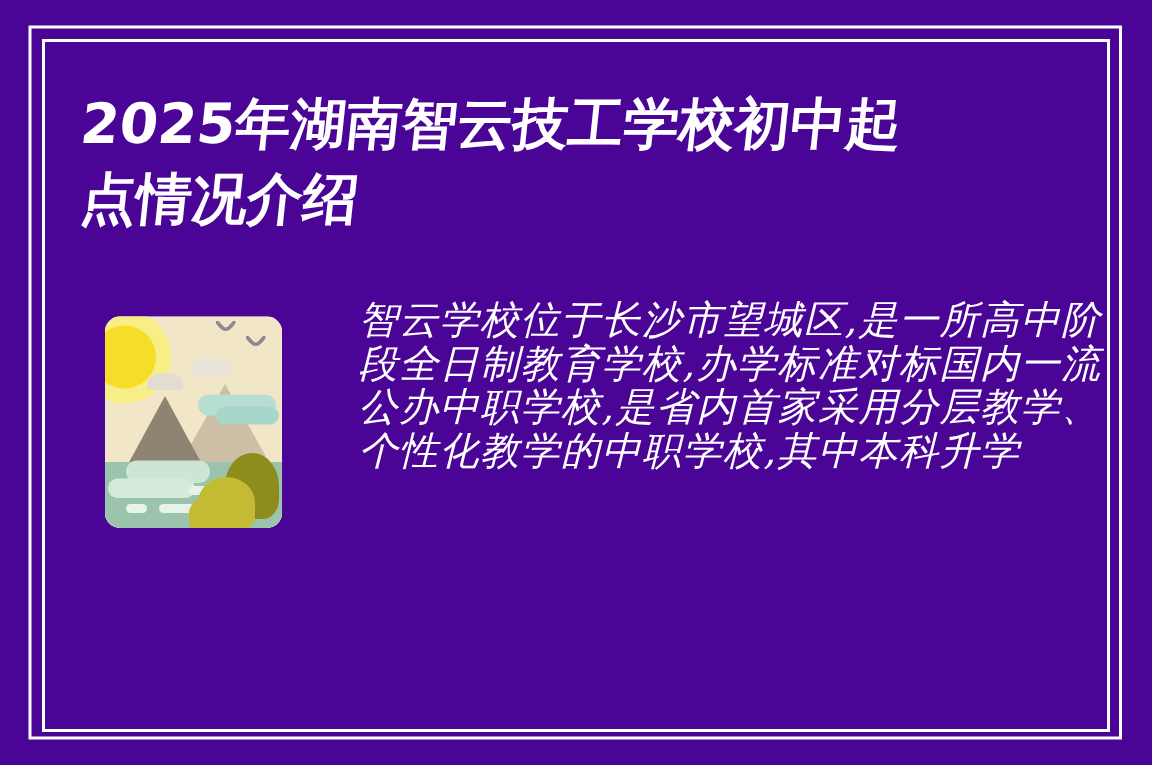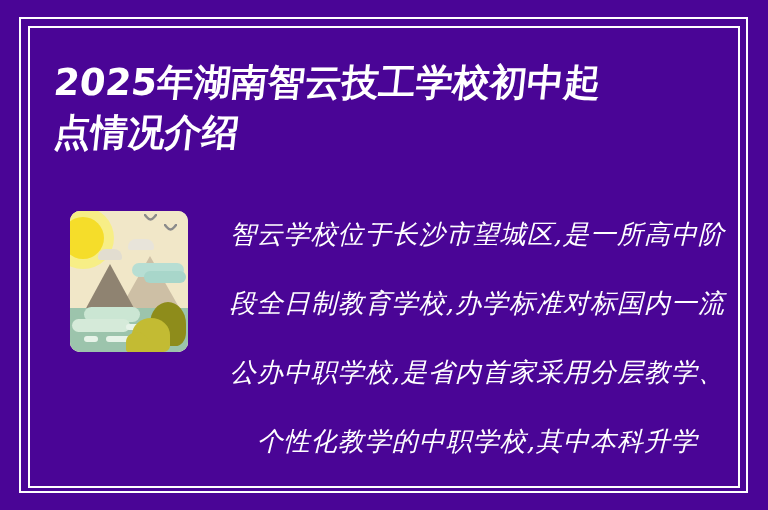--- a/index.html
+++ b/index.html
@@ -249,31 +249,30 @@
     bottom: 0px;
     width: 22px;
     height: 20px;
     border-radius: 50% 50% 14% 14%;
     background: #c3bb33;
   }
 
   
   .body-text {
     position: absolute;
-    left: 225px;
+    left: 239px;
     top: 0px;
     width: 505px;
     color: #ffffff;
     font-family: "DejaVu Serif", serif;
     font-size: 26px;
-    line-height: 69px;
+    line-height: 29px;
     letter-spacing: 1px;
     font-style: italic;
     word-break: break-all;
-    text-align: center;
   }
 </style>
 </head>
 <body>
 
 <div id="poster">
 
   <div class="frame-outer"></div>
   <div class="frame-inner"></div>
   <div class="frame-mask-r"></div>

